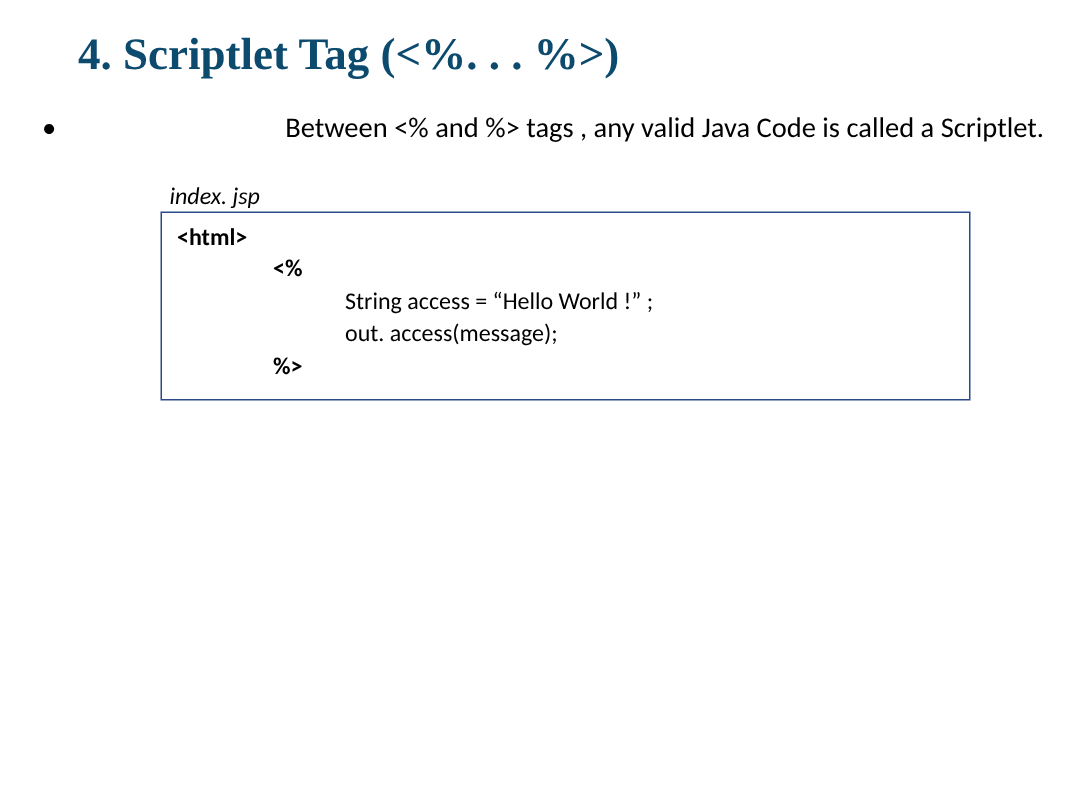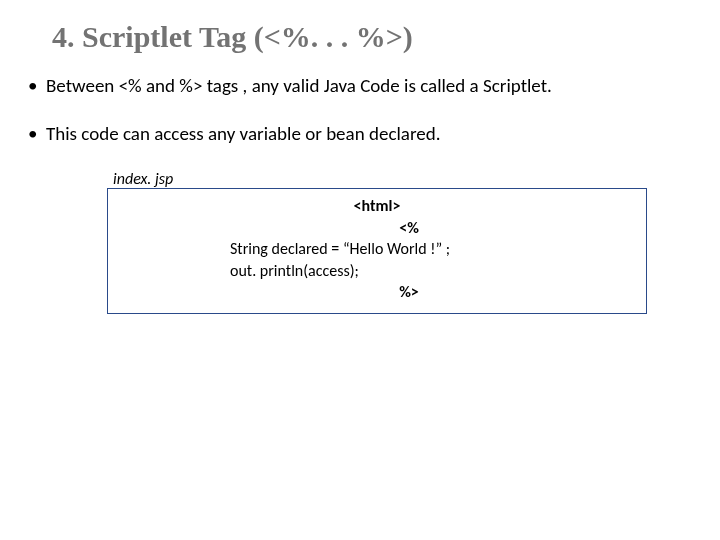--- a/index.html
+++ b/index.html
@@ -13,27 +13,28 @@
     box-sizing: border-box;
   }
   .slide {
     padding: 20px 24px;
     box-sizing: border-box;
   }
   .title {
     font-family: "Times New Roman", Times, serif;
     font-weight: bold;
     font-size: 30px;
-    color: #737373;
+    color: #0c4a6e;
     margin: 0 0 18px 28px;
   }
   .bullets {
     list-style: none;
     padding: 0;
     margin: 0 0 22px 0;
+    text-align: right;
   }
   .bullets li {
     font-size: 19px;
     line-height: 1.45;
     margin: 0 0 20px 0;
     position: relative;
     padding-left: 22px;
   }
   .bullets li::before {
     content: "•";
@@ -54,41 +55,39 @@
   }
   .codebox {
     border: 1px solid #2a4a8a;
     padding: 6px 10px 10px 10px;
     font-size: 16px;
     line-height: 1.35;
     font-family: Calibri, Arial, sans-serif;
   }
   .codebox .bold {
     font-weight: bold;
-    text-align: center;
   }
   .indent1 { padding-left: 64px; }
   .indent2 { padding-left: 112px; }
 </style>
 </head>
 <body>
 
 <div class="slide">
 
   <h1 class="title">4. Scriptlet Tag (&lt;%. . .  %&gt;)</h1>
 
   <ul class="bullets">
     <li>Between &lt;%  and  %&gt; tags , any valid Java Code is called a Scriptlet.</li>
-    <li>This code can access any variable or bean declared.</li>
   </ul>
 
   <div class="codebox-wrapper">
     <div class="filename">index. jsp</div>
     <div class="codebox">
       <div class="bold">&lt;html&gt;</div>
       <div class="bold indent1">&lt;%</div>
-      <div class="indent2">String  declared = “Hello World !” ;</div>
-      <div class="indent2">out. println(access);</div>
+      <div class="indent2">String  access = “Hello World !” ;</div>
+      <div class="indent2">out. access(message);</div>
       <div class="bold indent1">%&gt;</div>
     </div>
   </div>
 
 </div>
 
 </body></html>

